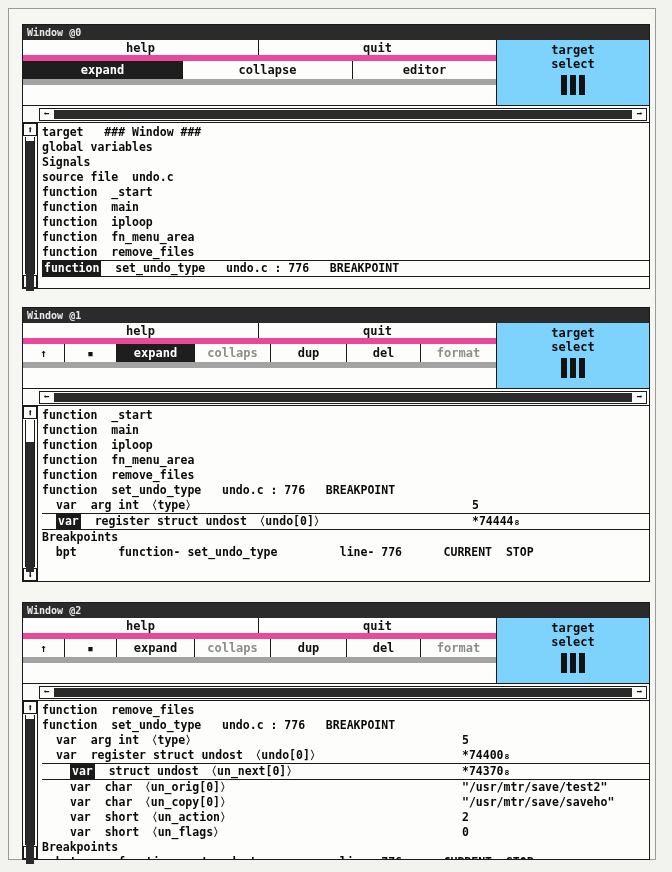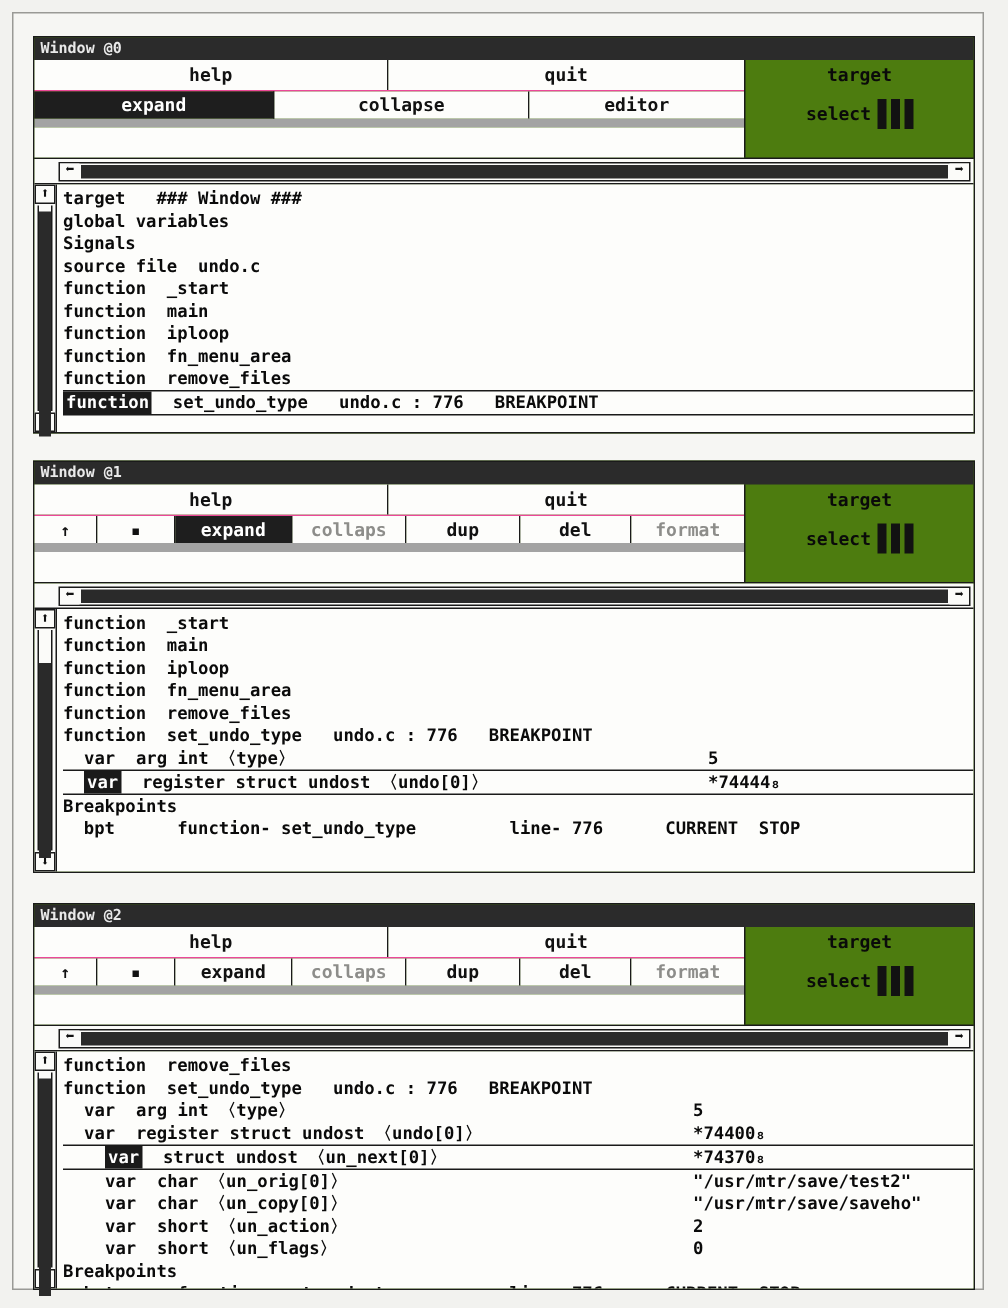--- a/index.html
+++ b/index.html
@@ -29,21 +29,21 @@
     left: 8px; top: 8px;
     width: 648px;
     height: 852px;
     border: 1px solid #9a9a96;
     background: #f6f6f3;
     box-sizing: border-box;
   }
   
   .win {
     position: absolute;
-    background: #4d7c0f;
+    background: #7dd3fc;
     border: 1px solid #1a1a1a;
     box-sizing: border-box;
   }
   .titlebar {
     height: 15px;
     background: #2b2b2b;
     color: #e9e9e9;
     font-size: 10px;
     line-height: 15px;
     padding-left: 4px;
@@ -69,21 +69,21 @@
     box-sizing: border-box;
     display: flex;
     flex-direction: column;
     align-items: center;
     justify-content: flex-start;
   }
   .menurow {
     display: flex;
     box-sizing: border-box;
   }
-  .menurow.r1 { height: 21px; border-bottom: 1px solid #ec4899; }
+  .menurow.r1 { height: 21px; border-bottom: 6px solid #ec4899; }
   .menurow.r2 { height: 24px; border-bottom: 6px solid #a3a3a3; text-align: right; }
   .menurow.r3 { height: 20px; }
   .mbtn {
     box-sizing: border-box;
     border-right: 1px solid #1a1a1a;
     display: flex;
     align-items: center;
     justify-content: center;
     font-size: 12px;
     font-weight: bold;
@@ -114,20 +114,21 @@
     box-sizing: border-box;
     border-bottom: 1px solid transparent;
   }
   .select-row {
     display: flex;
     align-items: center;
     justify-content: center;
     gap: 4px;
     height: 30px;
     width: 100%;
+    flex-direction: column;
   }
   .select-row .lbl { font-size: 12px; font-weight: bold; }
   .bars { display: flex; gap: 3px; }
   .bars i {
     display: block;
     width: 6px;
     height: 20px;
     background: #121212;
   }
   

